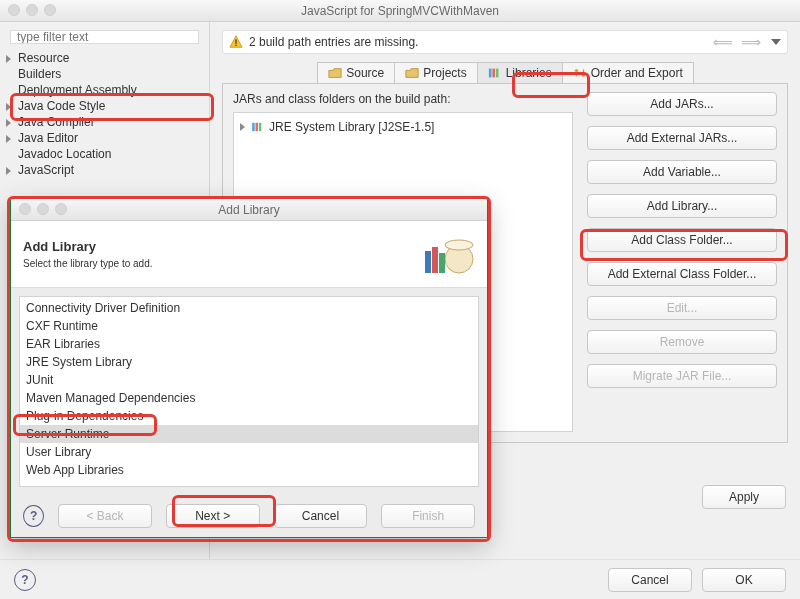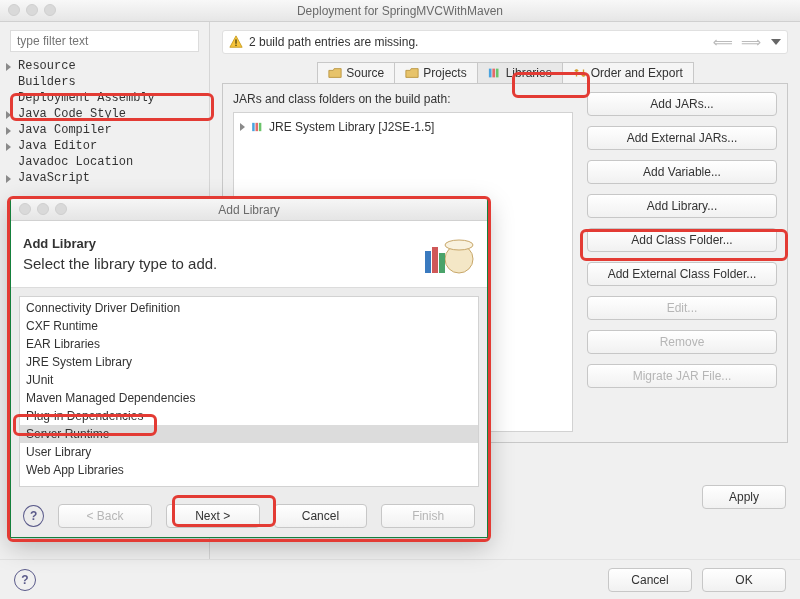--- a/index.html
+++ b/index.html
@@ -38,29 +38,29 @@
 
   .sidebar {
     width: 210px;
     padding: 8px 0 0 0;
     border-right: 1px solid #d6d6d6;
   }
   .filter-input {
     display: block;
     margin: 0 10px 6px 10px;
     width: calc(100% - 20px);
-    height: 22px;
+    height: 14px;
     padding: 2px 6px;
     border: 1px solid #dcdcdc;
     background: #fff;
     color: #bbb;
     font-size: 12px;
   }
   .tree { list-style: none; padding: 0 8px 0 12px; margin: 0; }
-  .tree li { padding: 1px 0 1px 6px; white-space: nowrap; position: relative; font-family: Liberation Mono, monospace; }
+  .tree li { padding: 1px 0 1px 6px; white-space: nowrap; position: relative; }
   .tree li.hasChildren::before {
     content: "";
     position: absolute; left: -6px; top: 5px;
     width: 0; height: 0;
     border-top: 4px solid transparent;
     border-bottom: 4px solid transparent;
     border-left: 5px solid #8a8a8a;
   }
 
   .content {
@@ -151,21 +151,21 @@
     height:22px;line-height:22px;text-align:center;
     background:linear-gradient(#f6f6f6,#e5e5e5); border-bottom:1px solid #d1d1d1;
     color:#6a6a6a; position:relative;
   }
   .modal .traffic { left:8px; top:4px; }
   .m-head {
     background:#fff; border-bottom:1px solid #dcdcdc;
     padding:10px 12px; display:flex; align-items:center;
   }
   .m-head-text h3 { margin:0 0 4px 0; font-size:13px; font-weight:600; }
-  .m-head-text p { margin:0; font-size:15px; color:#333; }
+  .m-head-text p { margin:0; font-size:10px; color:#333; }
   .m-head-img { margin-left:auto; }
   .m-list {
     flex:1; background:#fff; margin:8px; border:1px solid #d2d2d2;
     overflow:auto; padding:2px 0;
   }
   .m-item { padding:2px 6px; font-size:12px; }
   .m-item.selected { background:#dcdcdc; }
   .m-footer {
     height:42px; display:flex; align-items:center; gap:14px;
     padding:0 12px;
@@ -184,21 +184,21 @@
 </style>
 </head>
 <body>
 
 <div class="titlebar">
   <div class="traffic">
     <span class="dot"></span>
     <span class="dot"></span>
     <span class="dot"></span>
   </div>
-  <span>Deployment for SpringMVCWithMaven</span>
+  <span>JavaScript for SpringMVCWithMaven</span>
 </div>
 
 <div class="main-area">
 
   <div class="sidebar">
     <input class="filter-input" placeholder="type filter text" style="">
     <ul class="tree">
       <li class="hasChildren"><span>Resource</span></li>
       <li><span>Builders</span></li>
       <li><span>Deployment Assembly</span></li>

